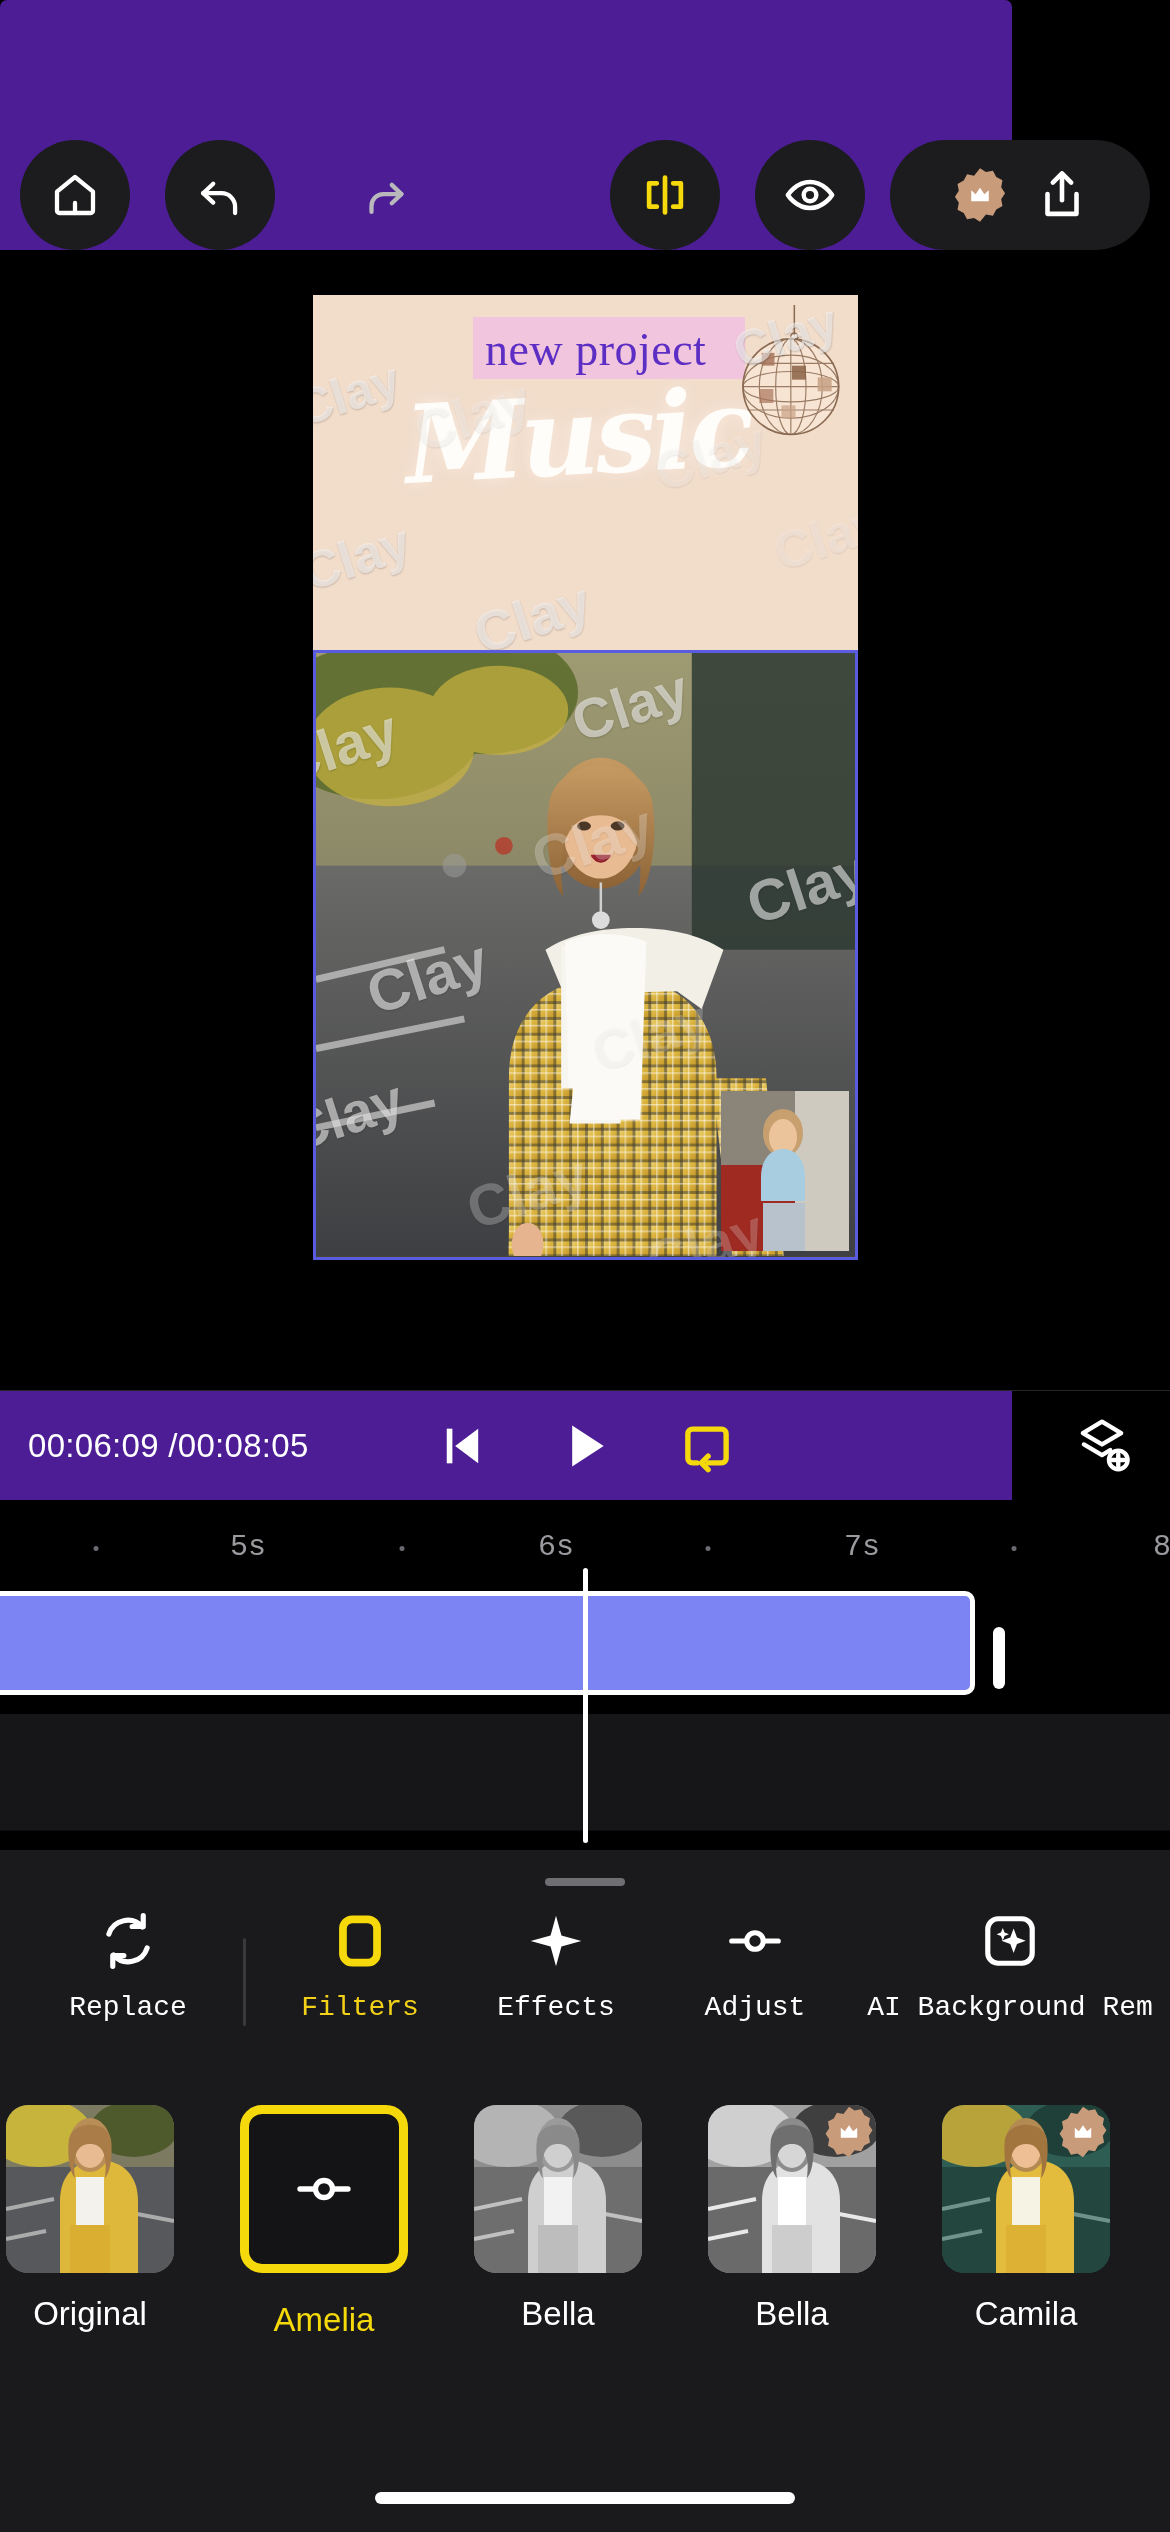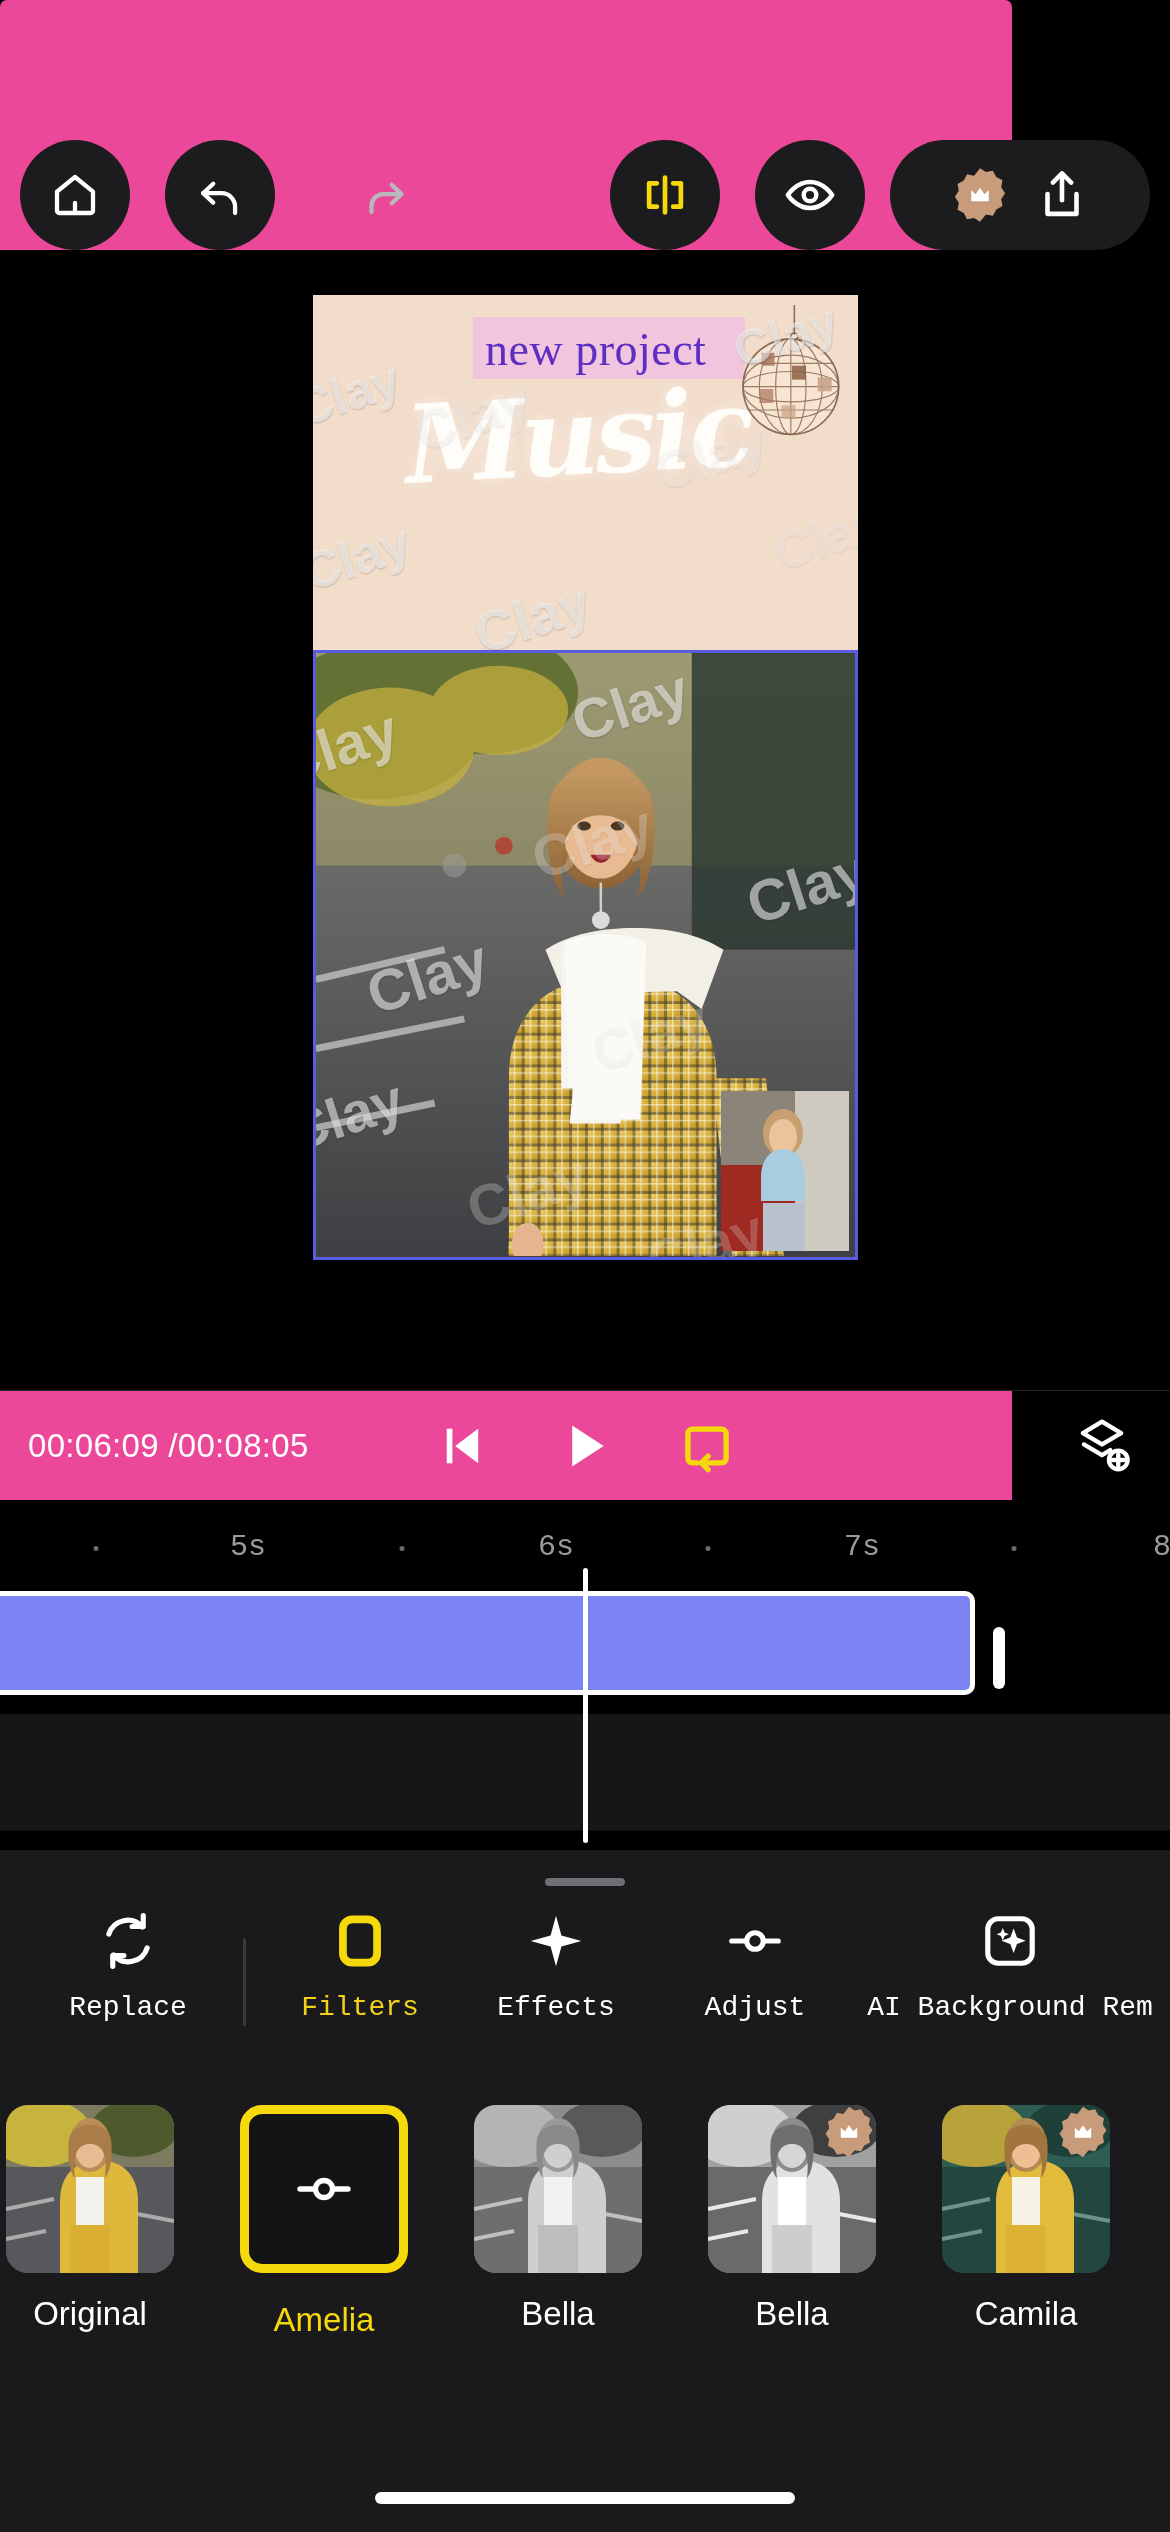--- a/index.html
+++ b/index.html
@@ -2,21 +2,21 @@
 <html><head>
 <meta charset="utf-8">
 <style>
   * { margin:0; padding:0; box-sizing:border-box; }
   html,body {
     width:1170px; height:2532px;
     background:#000; overflow:hidden;
     font-family:"Liberation Sans", sans-serif;
     -webkit-font-smoothing:antialiased;
   }
-  #app { position:relative; width:1012px; height:2532px; background:#ec4899;border-radius:7px; }
+  #app { position:relative; width:1012px; height:2532px; background:#4c1d95;border-radius:7px; }
 
   
   .toolbar { position:absolute; top:140px; left:0; width:1170px; height:110px; }
   .circ-btn {
     position:absolute; top:0; width:110px; height:110px; border-radius:50%;
     background:#1c1c1e; display:flex; align-items:center; justify-content:center;
   }
   .plain-btn {
     position:absolute; top:0; width:110px; height:110px;
     display:flex; align-items:center; justify-content:center; background:transparent;

